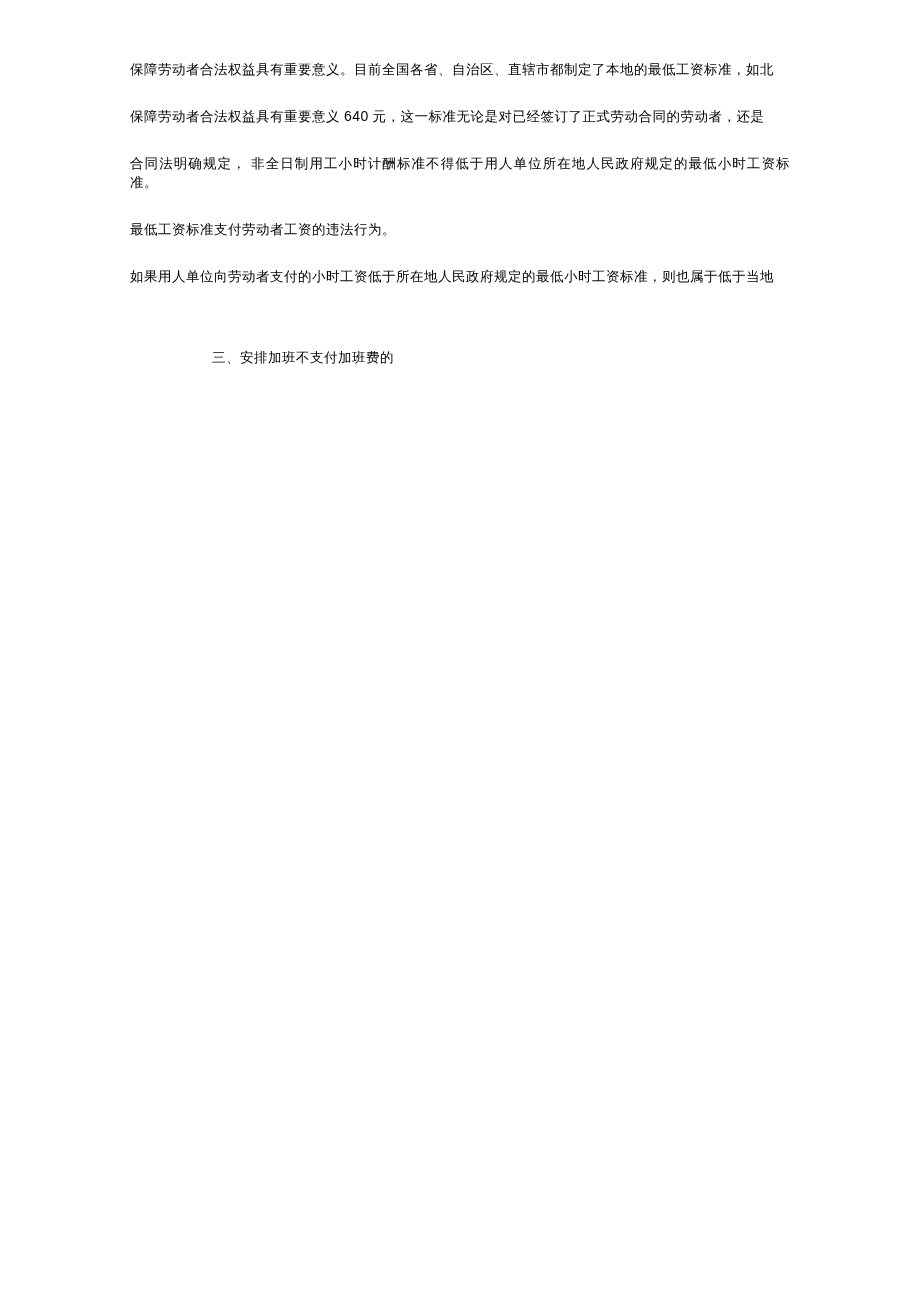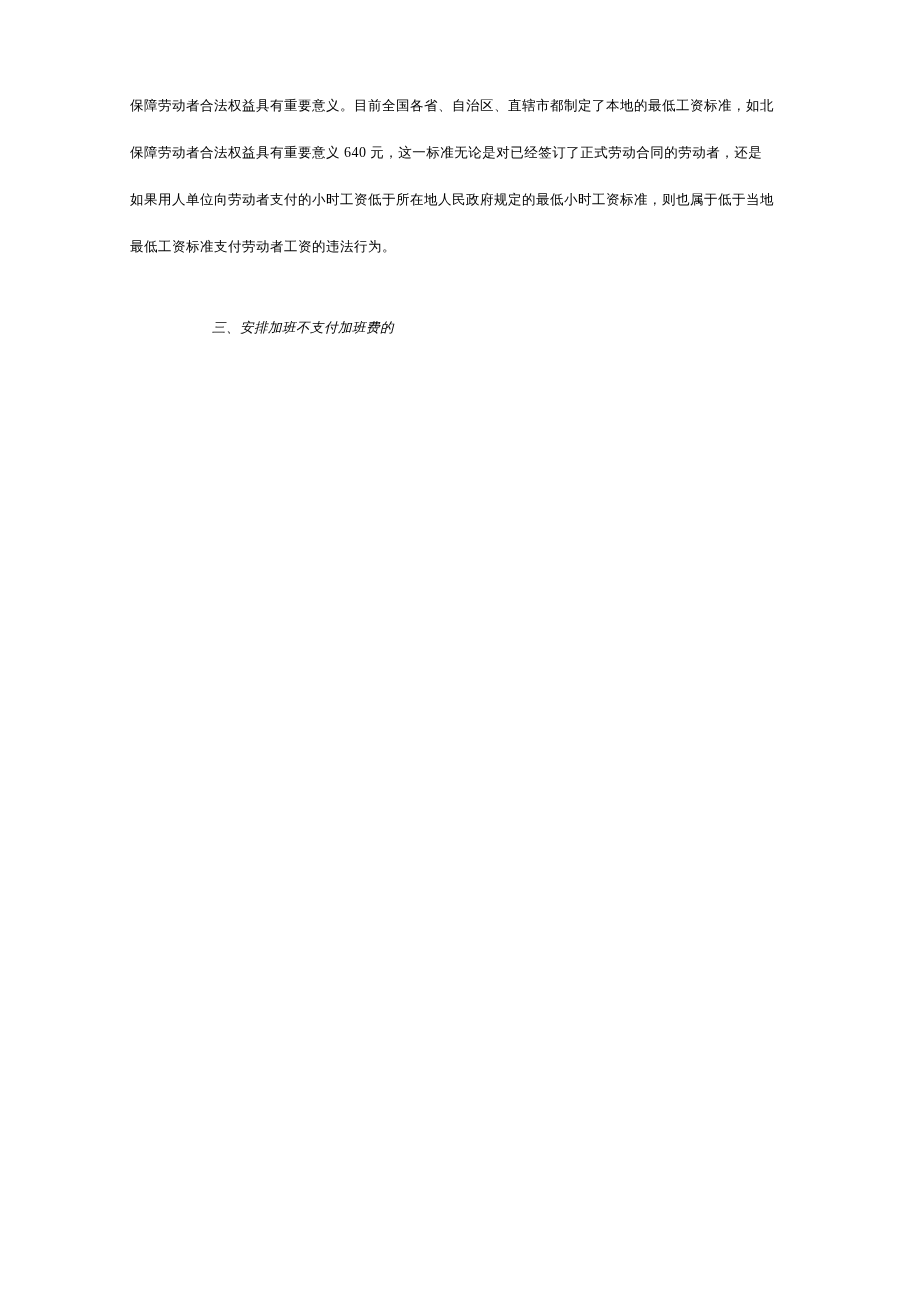--- a/index.html
+++ b/index.html
@@ -9,49 +9,49 @@
     }
     body {
       width: 920px;
       height: 1303px;
       background: #ffffff;
       font-family: "SimSun", "宋体", serif;
       color: #000000;
       position: relative;
     }
     .page-content {
-      padding: 96px 130px 0 130px;
+      padding: 60px 130px 0 130px;
     }
     .paragraph {
       font-size: 13.5px;
       line-height: 19px;
       margin-bottom: 28px;
       text-align: justify;
       letter-spacing: 0.5px;
     }
     .paragraph:last-of-type {
       margin-bottom: 0;
     }
     .number-span {
-      font-family: Liberation Serif, serif;
+      font-family: Liberation Sans, sans-serif;
       font-size: 14px;
     }
     .section-heading {
       font-size: 13.5px;
       line-height: 19px;
       margin-top: 62px;
       padding-left: 82px;
       letter-spacing: 0.5px;
-      font-style: italic;
     }
   </style>
 </head>
 <body>
 
 <div class="page-content">
   <p class="paragraph">保障劳动者合法权益具有重要意义。目前全国各省、自治区、直辖市都制定了本地的最低工资标准，如北</p>
   <p class="paragraph">
     <span>保障劳动者合法权益具有重要意义 </span><span class="number-span">640</span><span> 元，这一标准无论是对已经签订了正式劳动合同的劳动者，还是</span>
   </p>
+  <p class="paragraph">合同法明确规定， 非全日制用工小时计酬标准不得低于用人单位所在地人民政府规定的最低小时工资标准。</p>
+  <p class="paragraph">最低工资标准支付劳动者工资的违法行为。</p>
   <p class="paragraph">如果用人单位向劳动者支付的小时工资低于所在地人民政府规定的最低小时工资标准，则也属于低于当地</p>
-  <p class="paragraph">最低工资标准支付劳动者工资的违法行为。</p>
   <p class="section-heading">三、安排加班不支付加班费的</p>
 </div>
 
 </body></html>

